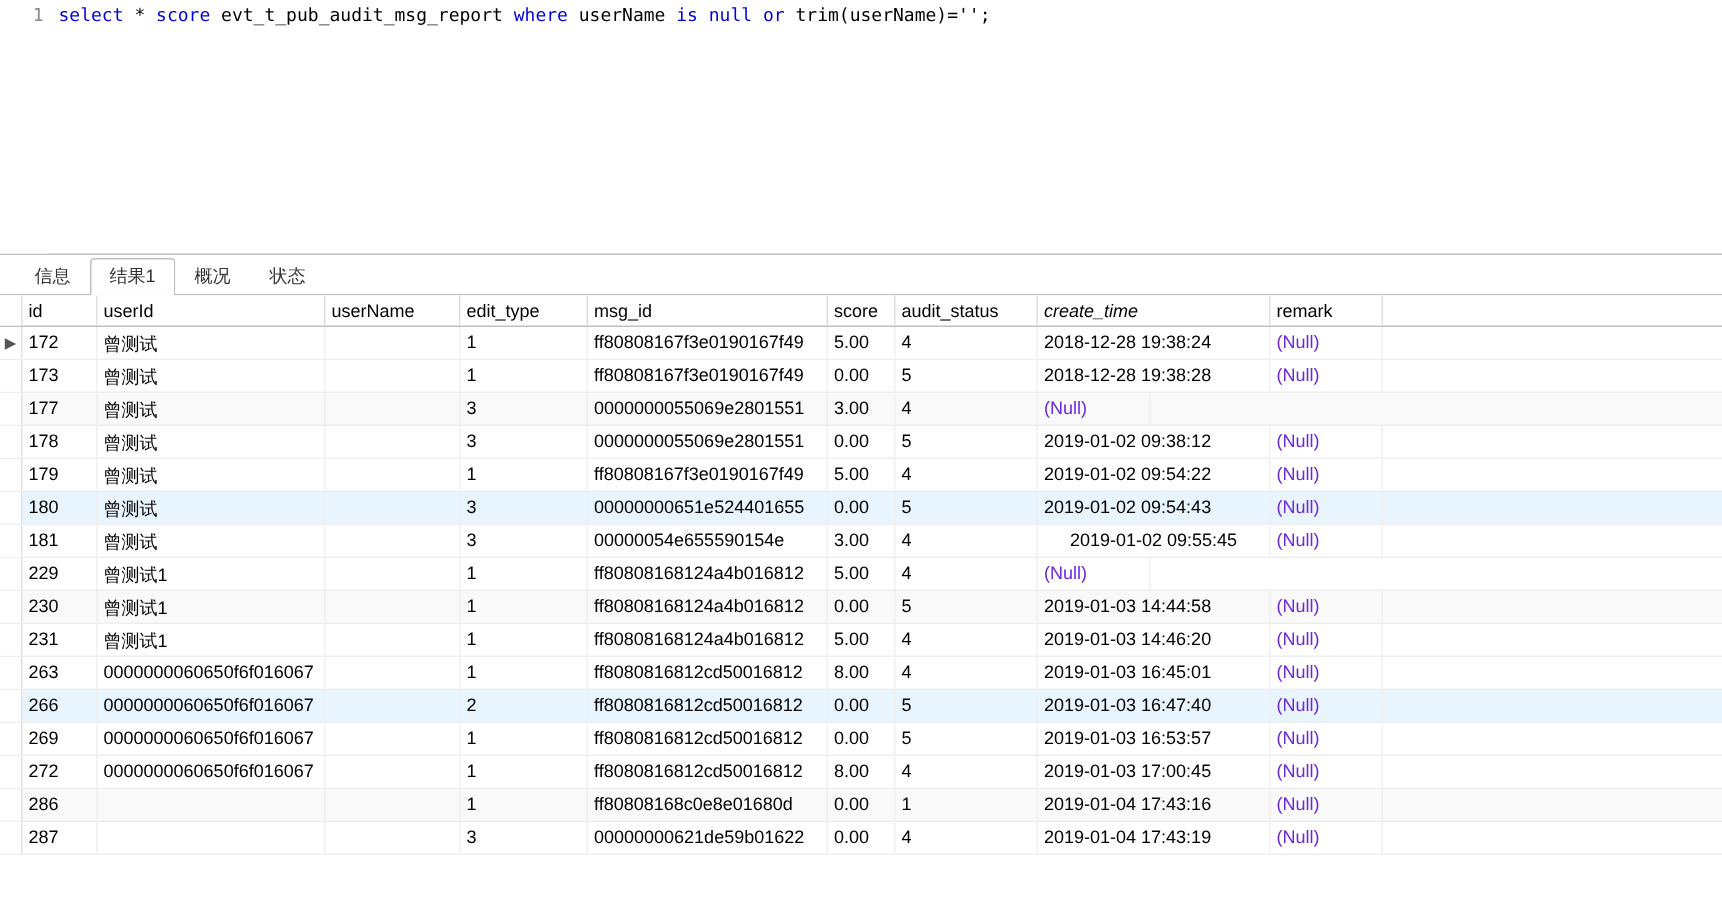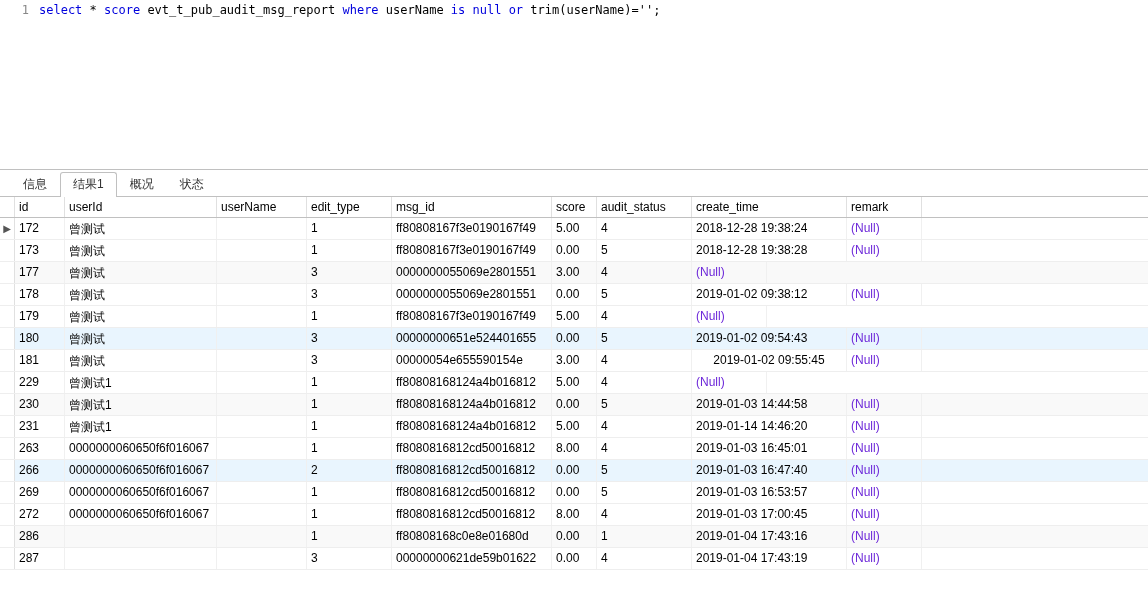--- a/index.html
+++ b/index.html
@@ -45,21 +45,21 @@
 <div class="grid-wrap">
   <div class="grid-header-row" id="grid-header">
     <div class="indicator-col"></div>
   <div class="hcell" style="width: 50px;">id</div>
       <div class="hcell" style="width: 152px;">userId</div>
       <div class="hcell" style="width: 90px;">userName</div>
       <div class="hcell" style="width: 85px;">edit_type</div>
       <div class="hcell" style="width: 160px;">msg_id</div>
       <div class="hcell" style="width: 45px;">score</div>
       <div class="hcell" style="width: 95px;">audit_status</div>
-      <div class="hcell" style="width: 155px;">create_time</div>
+      <div class="hcell" style="width: 155px; font-style: italic;">create_time</div>
       <div class="hcell" style="width: 75px;">remark</div>
     </div>
   <div class="grid-body" id="grid-body">
       <div class="row">
         <div class="indicator-col">▶</div>
         <div class="cell num" style="width: 50px;">172</div>
         <div class="cell" style="width: 152px;">曾测试</div>
         <div class="cell" style="width: 90px;"></div>
         <div class="cell num" style="width: 85px;">1</div>
         <div class="cell" style="width: 160px;">ff80808167f3e0190167f49</div>
@@ -105,20 +105,21 @@
       </div>
       <div class="row">
         <div class="indicator-col"></div>
         <div class="cell num" style="width: 50px;">179</div>
         <div class="cell" style="width: 152px;">曾测试</div>
         <div class="cell" style="width: 90px;"></div>
         <div class="cell num" style="width: 85px;">1</div>
         <div class="cell" style="width: 160px;">ff80808167f3e0190167f49</div>
         <div class="cell" style="width: 45px;">5.00</div>
         <div class="cell num" style="width: 95px;">4</div>
+        <div class="cell" style="width: 155px;">2019-01-02 09:54:22</div>
         <div class="cell" style="width: 75px;"><span class="null">(Null)</span></div>
       </div>
       <div class="row highlight">
         <div class="indicator-col"></div>
         <div class="cell num" style="width: 50px;">180</div>
         <div class="cell" style="width: 152px;">曾测试</div>
         <div class="cell" style="width: 90px;"></div>
         <div class="cell num" style="width: 85px;">3</div>
         <div class="cell" style="width: 160px;">00000000651e524401655</div>
         <div class="cell" style="width: 45px;">0.00</div>
@@ -163,21 +164,21 @@
       </div>
       <div class="row">
         <div class="indicator-col"></div>
         <div class="cell num" style="width: 50px;">231</div>
         <div class="cell" style="width: 152px;">曾测试1</div>
         <div class="cell" style="width: 90px;"></div>
         <div class="cell num" style="width: 85px;">1</div>
         <div class="cell" style="width: 160px;">ff80808168124a4b016812</div>
         <div class="cell" style="width: 45px;">5.00</div>
         <div class="cell num" style="width: 95px;">4</div>
-        <div class="cell" style="width: 155px;">2019-01-14 14:46:20</div>
+        <div class="cell" style="width: 155px;">2019-01-03 14:46:20</div>
         <div class="cell" style="width: 75px;"><span class="null">(Null)</span></div>
       </div>
       <div class="row">
         <div class="indicator-col"></div>
         <div class="cell num" style="width: 50px;">263</div>
         <div class="cell" style="width: 152px;">0000000060650f6f016067</div>
         <div class="cell" style="width: 90px;"></div>
         <div class="cell num" style="width: 85px;">1</div>
         <div class="cell" style="width: 160px;">ff8080816812cd50016812</div>
         <div class="cell" style="width: 45px;">8.00</div>

